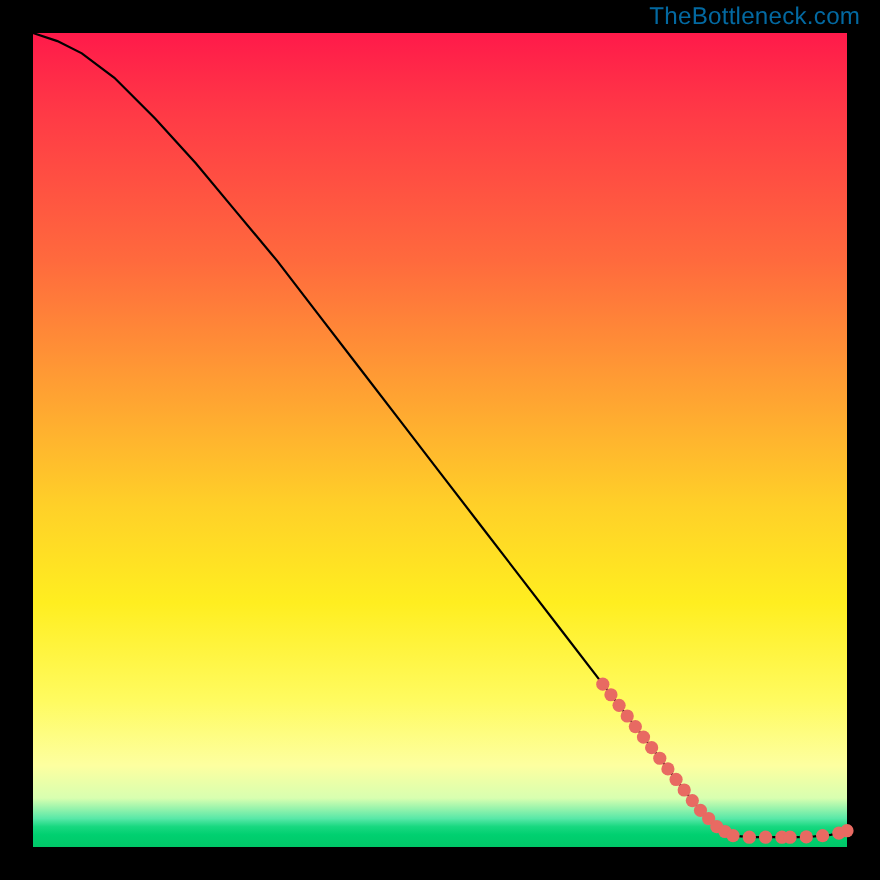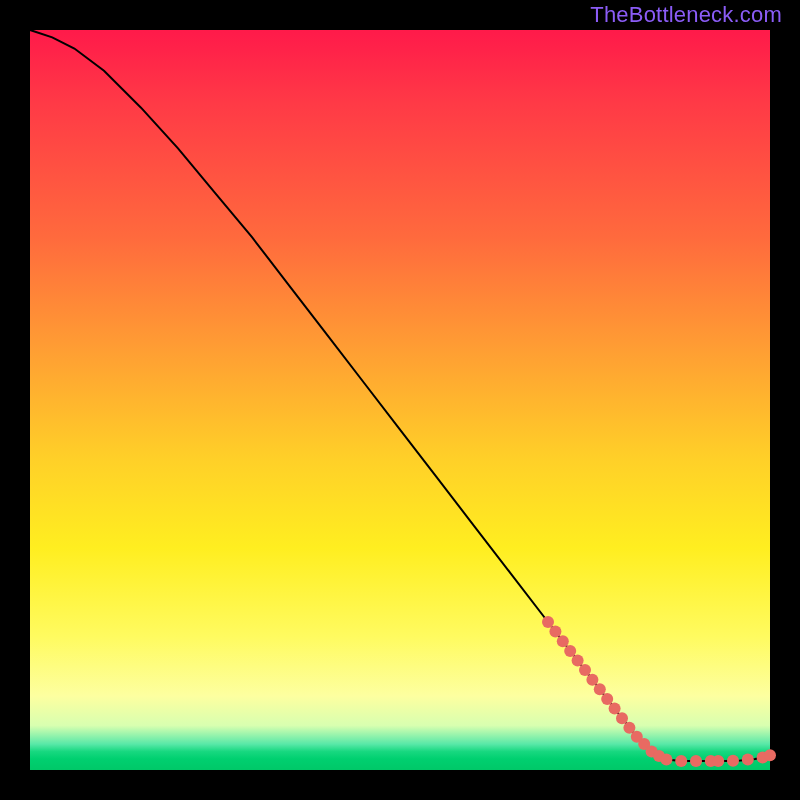--- a/index.html
+++ b/index.html
@@ -16,21 +16,21 @@
     left: 0;
     top: 0;
     width: 800px;
     height: 800px;
     background: #000;
   }
   .watermark {
     position: absolute;
     top: 2px;
     right: 18px;
-    color: #8b5cf6;
+    color: #0369a1;
     font-size: 22px;
     font-weight: 400;
     letter-spacing: 0.2px;
     user-select: none;
   }
   .plot-area {
     position: absolute;
     left: 30px;
     top: 30px;
     width: 740px;

